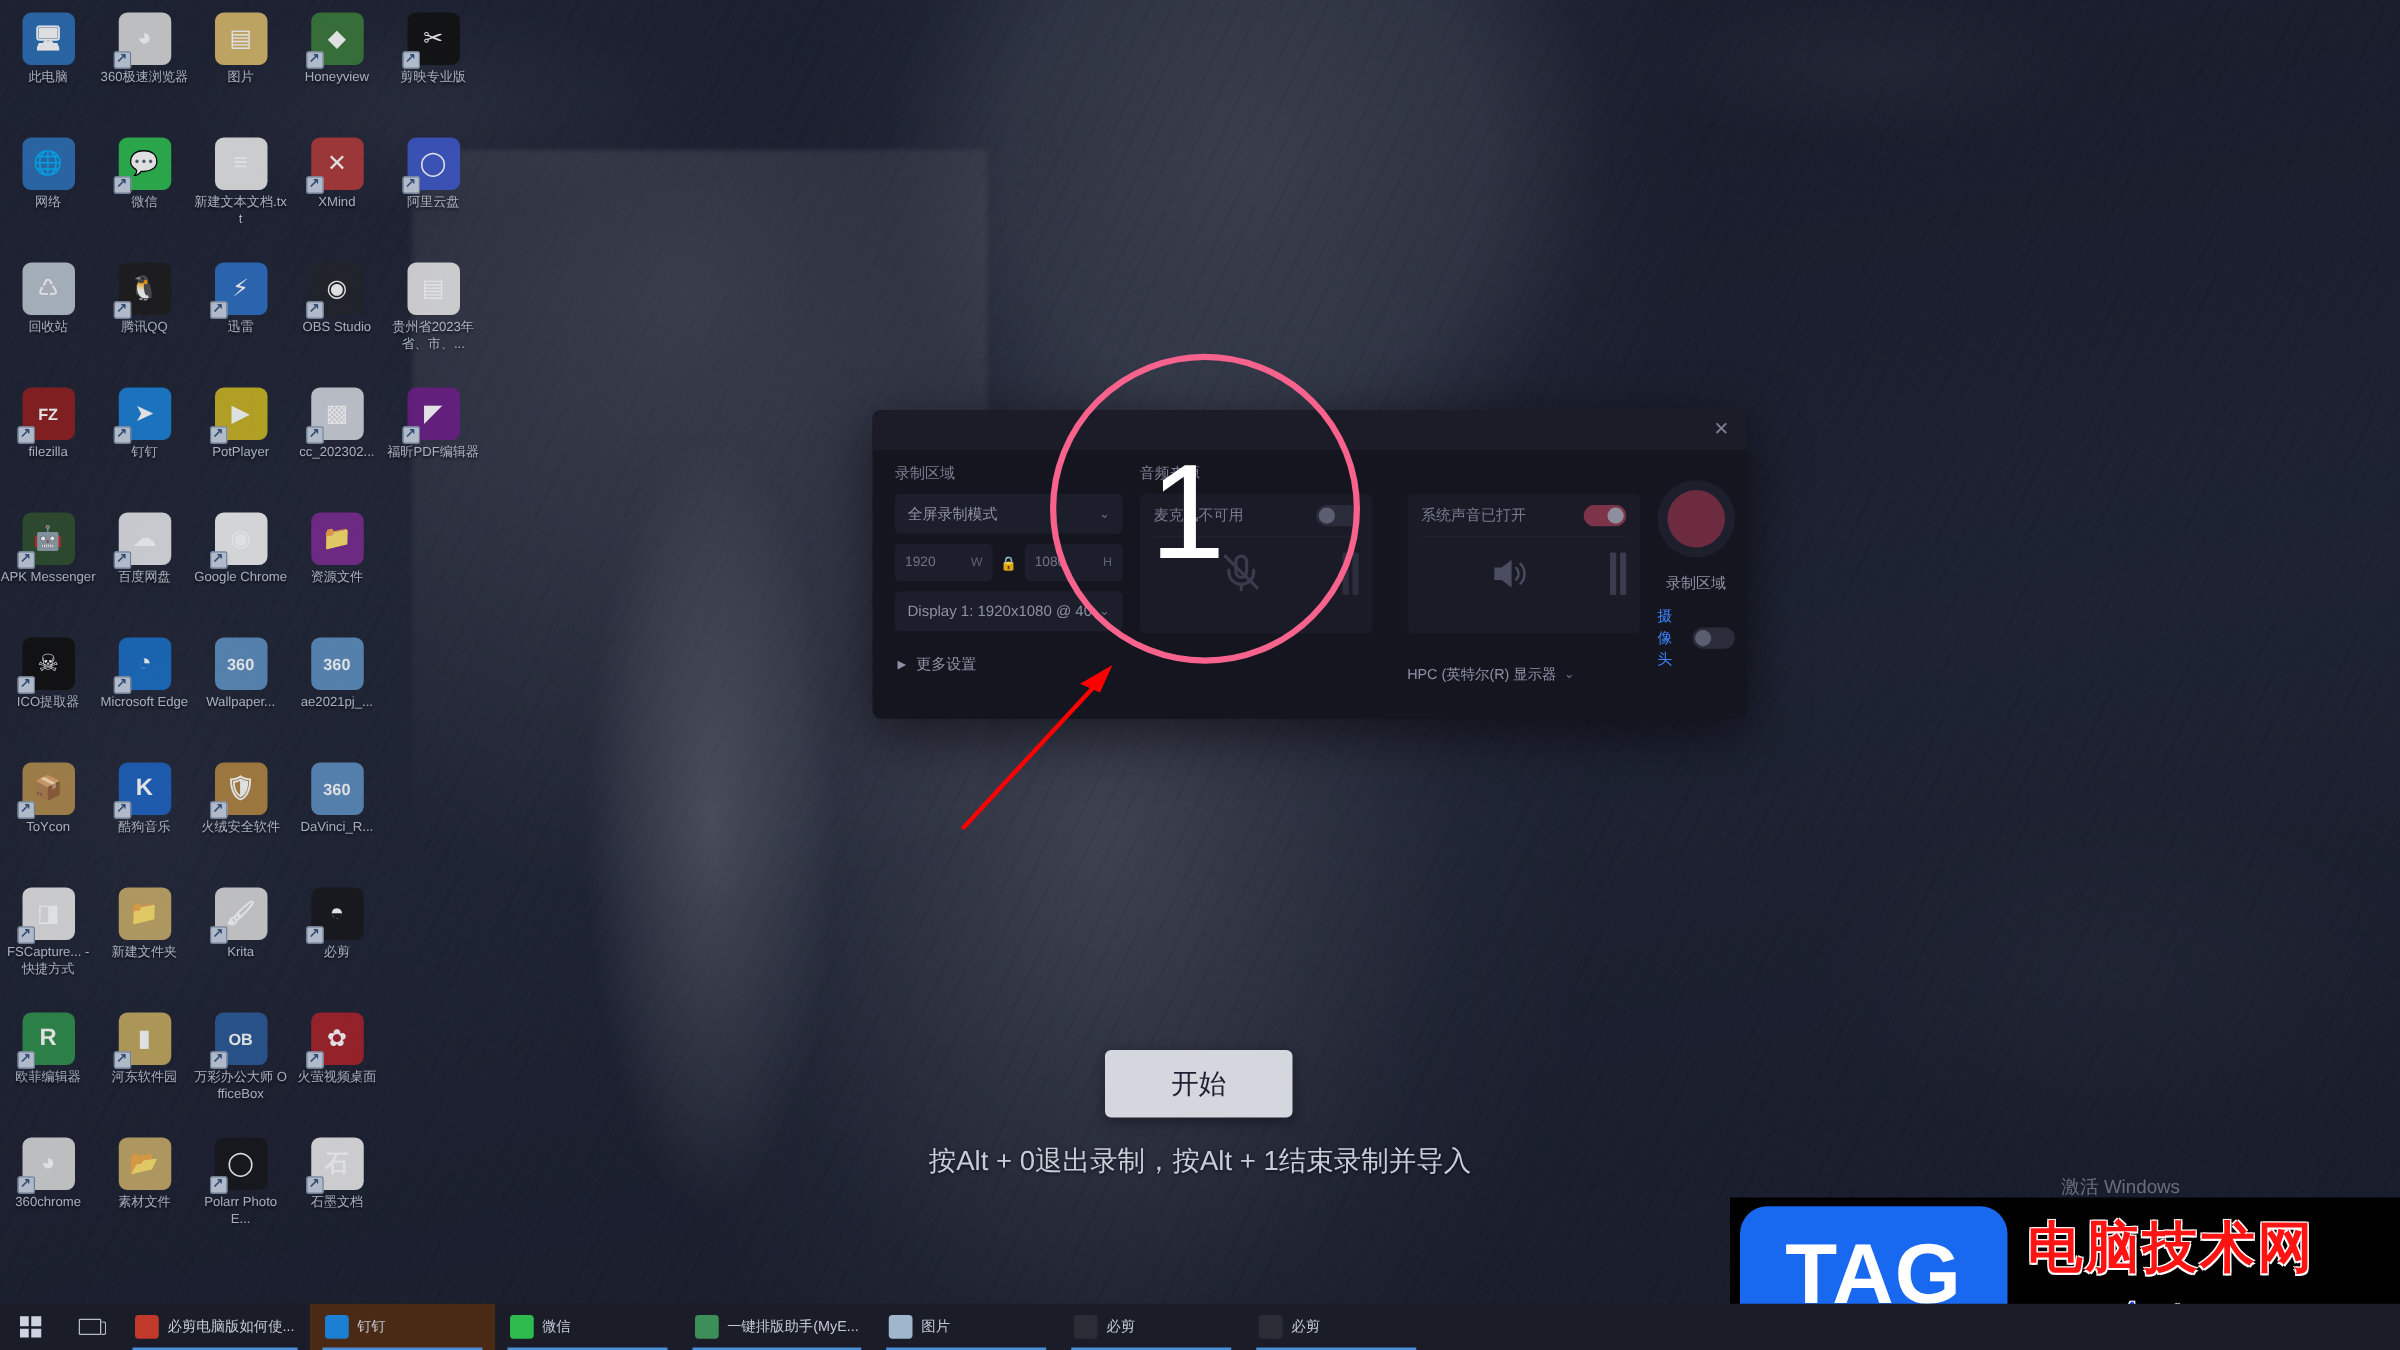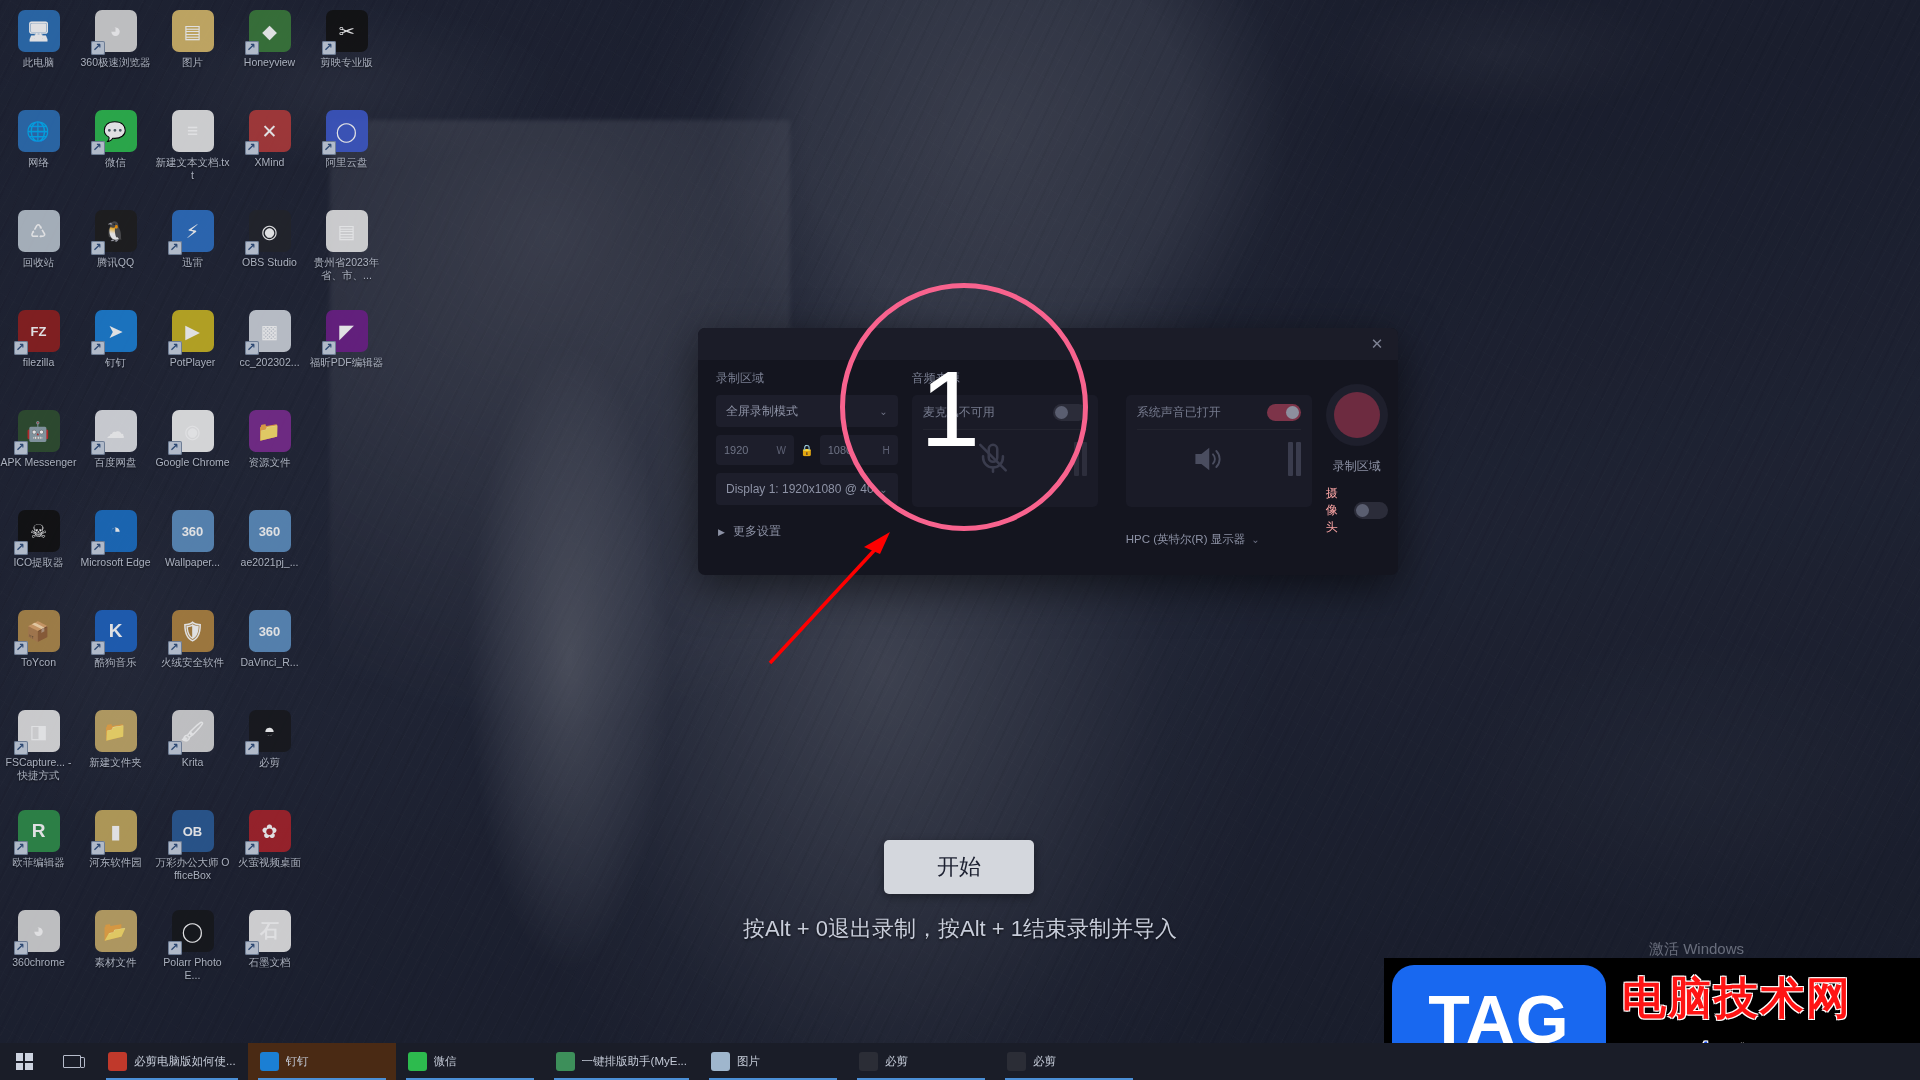--- a/index.html
+++ b/index.html
@@ -159,21 +159,21 @@
     padding-top: 14px;
   }
   .rec-circle-outer {
     width: 62px; height: 62px; border-radius: 50%;
     background: #1e1f2c;
     display: flex; align-items: center; justify-content: center;
   }
   .rec-circle-inner { width: 46px; height: 46px; border-radius: 50%; background: #6d2b40; }
   .start-label { margin-top: 12px; font-size: 12px; color: #8d92a5; }
   .cam-row { margin-top: 10px; display: flex; align-items: center; gap: 8px; }
-  .cam-row .lbl { font-size: 12px; color: #fca5a5; }
+  .cam-row .lbl { font-size: 12px; color: #3b82f6; }
 
   
   .hl-circle {
     position: absolute; left: 840px; top: 283px; width: 248px; height: 248px;
     border: 5px solid #f8638e; border-radius: 50%;
     pointer-events: none;
   }
   .hl-num {
     position: absolute; left: 920px; top: 355px;
     font-size: 108px; line-height: 1; color: #fff; font-weight: 400;

